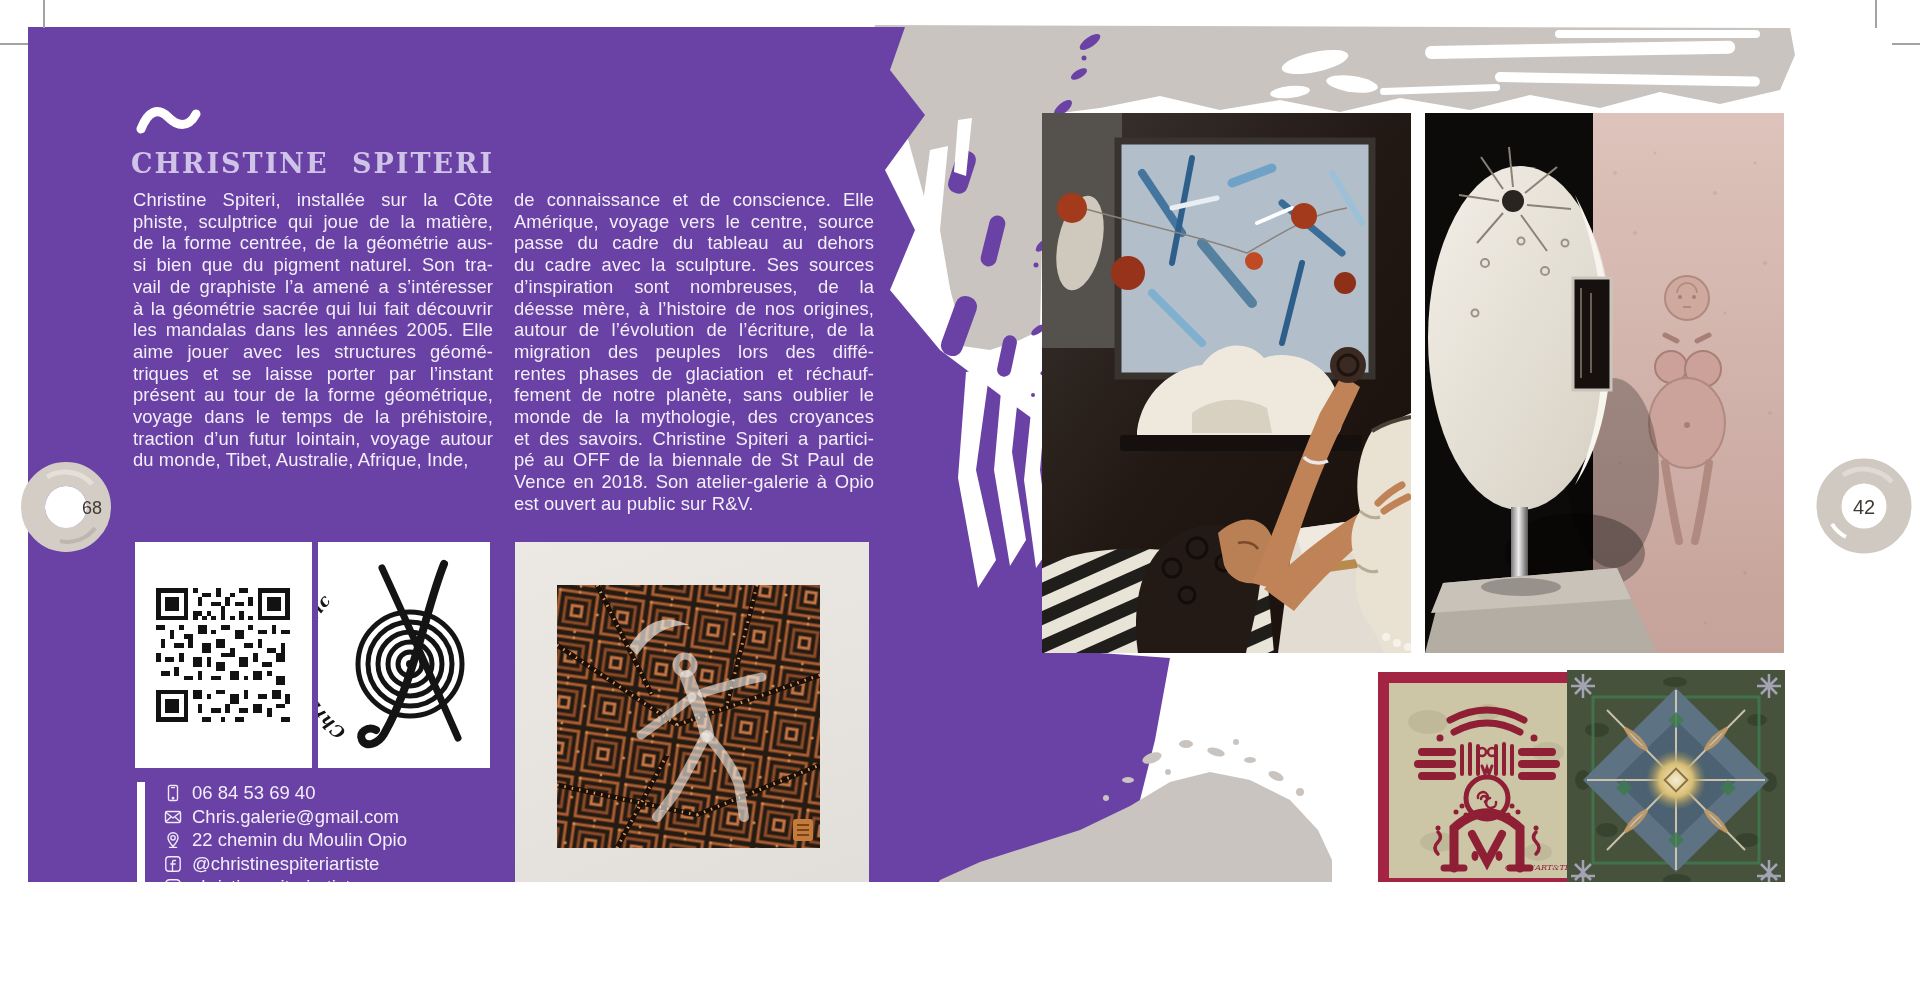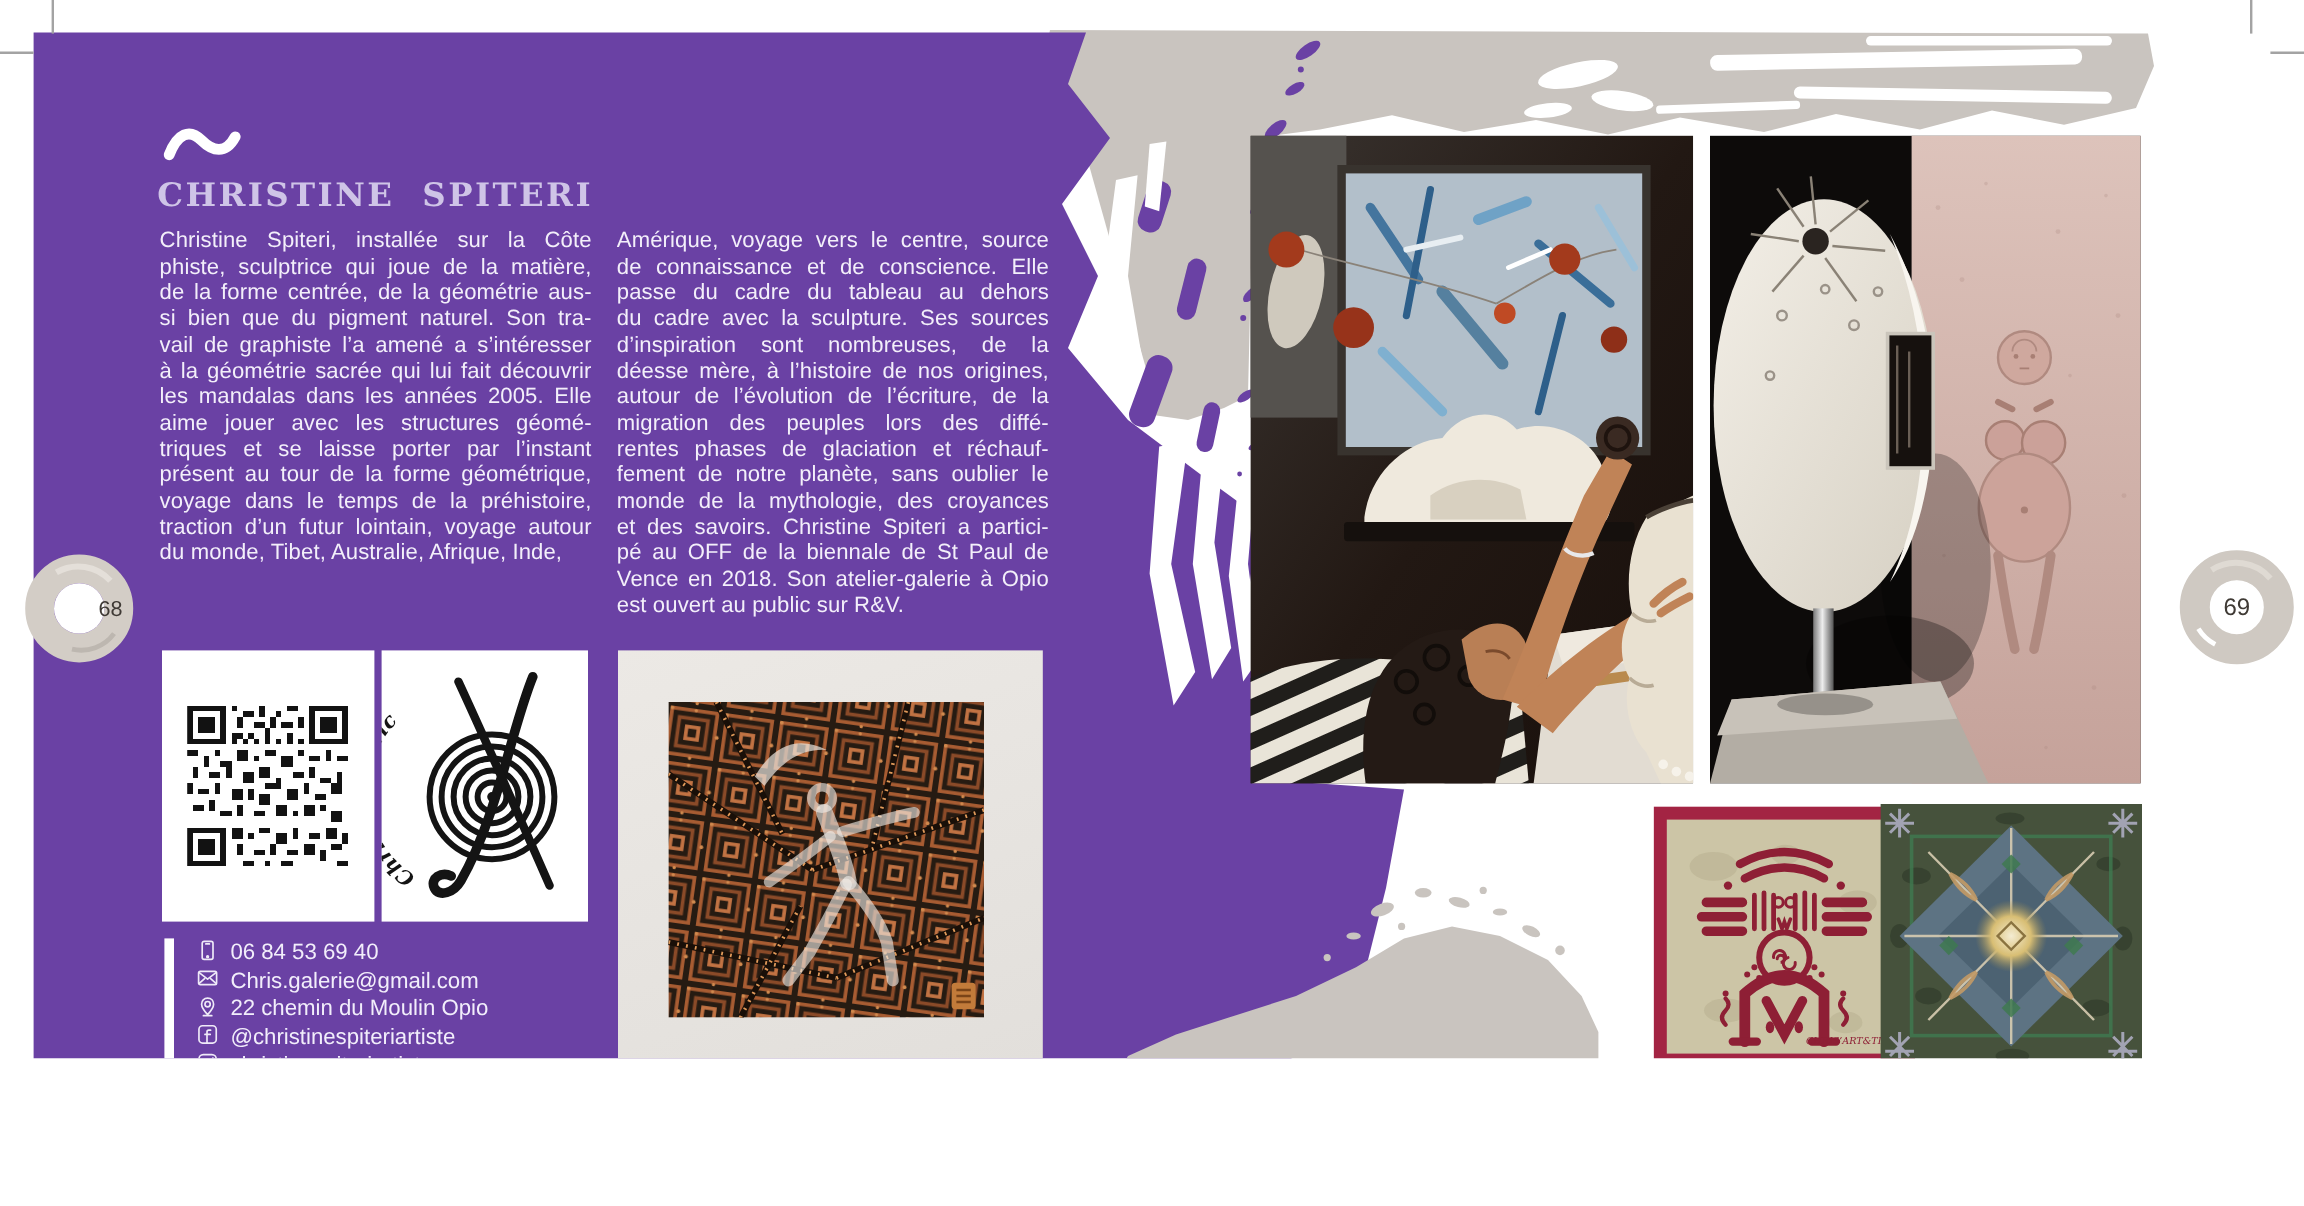--- a/index.html
+++ b/index.html
@@ -9,21 +9,21 @@
   
   .title{font-family:"DejaVu Serif",serif;font-weight:700;font-size:27px;letter-spacing:2px;
          word-spacing:12px;color:#cfc4e7;white-space:nowrap;}
   
   .textcol{width:360px;color:#f3effa;font-size:18.4px;line-height:21.7px;}
   .textcol .tline{text-align:justify;text-align-last:justify;white-space:nowrap;
                   overflow:hidden;letter-spacing:0.1px;}
   .textcol .tline:last-child{text-align-last:left;}
   
   .contact-rows{display:flex;flex-direction:column;gap:1.5px;}
-  .contact-row{display:flex;align-items:flex-start;height:22px;color:#f2eefb;font-size:18.5px;}
+  .contact-row{display:flex;align-items:center;height:22px;color:#f2eefb;font-size:18.5px;}
   .contact-row .cicon{width:20px;height:19px;margin-right:9px;flex:0 0 auto;display:flex;
                       align-items:center;justify-content:center;}
   .cicon svg{width:18px;height:18px;stroke:#efeaf8;fill:none;stroke-width:1.4;
              stroke-linecap:round;stroke-linejoin:round;}
   .vbar{background:#ffffff;}
   .card{background:#ffffff;}
   .pagenum{font-size:18px;color:#3f3a35;transform:translate(-50%,-50%);}
 </style>
 </head>
 <body>
@@ -153,22 +153,22 @@
       <div class="tline">à la géométrie sacrée qui lui fait découvrir</div>
       <div class="tline">les mandalas dans les années 2005. Elle</div>
       <div class="tline">aime jouer avec les structures géomé-</div>
       <div class="tline">triques et se laisse porter par l’instant</div>
       <div class="tline">présent au tour de la forme géométrique,</div>
       <div class="tline">voyage dans le temps de la préhistoire,</div>
       <div class="tline">traction d’un futur lointain, voyage autour</div>
       <div class="tline">du monde, Tibet, Australie, Afrique, Inde,</div>
     </div>
   <div class="abs textcol" style="left:514px;top:189px;">
+      <div class="tline">de connaissance et de conscience. Elle</div>
       <div class="tline">Amérique, voyage vers le centre, source</div>
-      <div class="tline">de connaissance et de conscience. Elle</div>
       <div class="tline">passe du cadre du tableau au dehors</div>
       <div class="tline">du cadre avec la sculpture. Ses sources</div>
       <div class="tline">d’inspiration sont nombreuses, de la</div>
       <div class="tline">déesse mère, à l’histoire de nos origines,</div>
       <div class="tline">autour de l’évolution de l’écriture, de la</div>
       <div class="tline">migration des peuples lors des diffé-</div>
       <div class="tline">rentes phases de glaciation et réchauf-</div>
       <div class="tline">fement de notre planète, sans oublier le</div>
       <div class="tline">monde de la mythologie, des croyances</div>
       <div class="tline">et des savoirs. Christine Spiteri a partici-</div>
@@ -395,21 +395,21 @@
             <rect x="1.8" y="1.8" width="14.4" height="14.4" rx="3.6"></rect>
         <circle cx="9" cy="9" r="3.4"></circle>
             <circle cx="13.4" cy="4.8" r="0.8" fill="#efeaf8" stroke="none"></circle>
           </svg>
       </span>
       <span>christinespiteriartiste</span>
     </div>
   </div>
 
   <div class="abs pagenum" style="left:66px;top:508px;margin-left:26px;">68</div>
-  <div class="abs pagenum" style="left:1864px;top:507px;font-size:20px;">69</div>
+  <div class="abs pagenum" style="left:1864px;top:507px;font-size:20px;">42</div>
 
   <div class="abs" style="left:1042px;top:113px;width:369px;height:540px;">
     <svg width="369" height="540" viewBox="0 0 369 540">
       <defs>
         <linearGradient id="p1bg" x1="0" y1="0" x2="1" y2="1">
           <stop offset="0" stop-color="#3a3430"></stop>
             <stop offset="0.5" stop-color="#221813"></stop>
           <stop offset="1" stop-color="#180f0b"></stop>
         </linearGradient>
         <pattern id="stripes" width="26" height="26" patternUnits="userSpaceOnUse" patternTransform="rotate(-24)">

